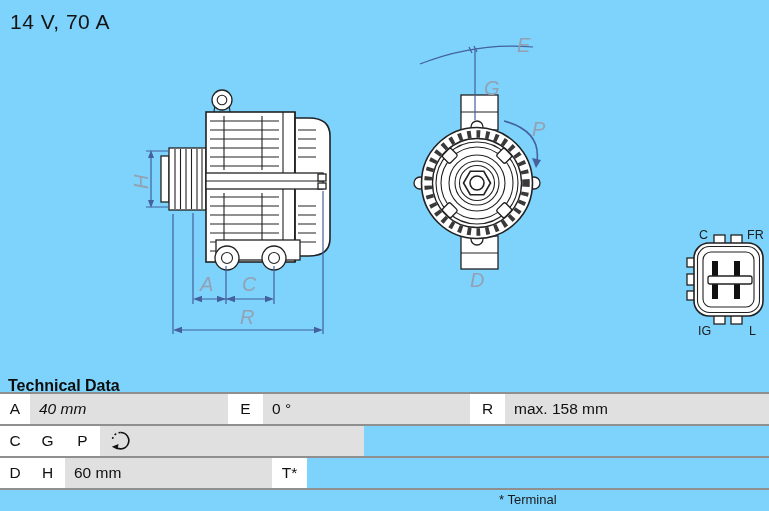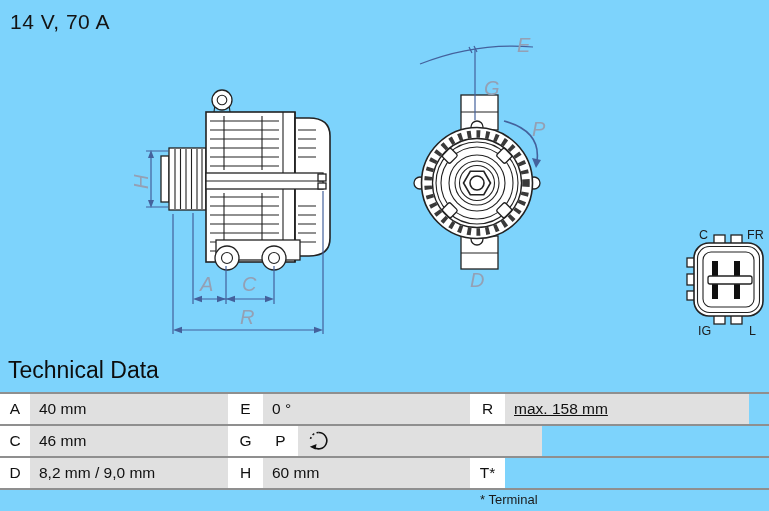--- a/index.html
+++ b/index.html
@@ -13,28 +13,28 @@
   .lnb{stroke:#222;stroke-width:1.6;fill:none;}
   .lnw{stroke:#222;stroke-width:1.3;fill:#fff;}
   .lnwB{stroke:#222;stroke-width:1.6;fill:#fff;}
   .dim{stroke:#44619c;stroke-width:1.2;fill:none;}
   .dimf{fill:#44619c;stroke:none;}
   .dim-label{font-family:"Liberation Sans",sans-serif;font-style:italic;font-size:20px;fill:#94a0b4;}
   .conn-label{font-family:"Liberation Sans",sans-serif;font-size:12.5px;fill:#1d1d1d;}
   .pin{fill:#101010;stroke:none;}
   .teeth{fill:none;stroke:#3a3a3a;stroke-width:7.5;stroke-dasharray:3.8 5.4;}
   
-  .tech-title{position:absolute;left:8px;top:357px;font-size:23px;font-weight:normal;color:#0d0d0d;}
+  .tech-title{position:absolute;left:8px;top:377px;font-size:16px;font-weight:bold;color:#0d0d0d;}
   .tech-table{position:absolute;left:0;top:392px;width:769px;border-top:2px solid #8f8f8f;}
   .td-row{display:flex;height:32px;border-bottom:2px solid #8f8f8f;box-sizing:border-box;align-items:stretch;}
   .cell{display:flex;align-items:center;font-size:15.5px;color:#101010;box-sizing:border-box;}
   .key{background:#fff;justify-content:center;}
   .val{background:#e0e0e0;padding-left:9px;}
-  .k1{width:30px;}.v1{width:198px;}.k2{width:35px;}.v2{width:207px;}.k3{width:35px;}.v3{width:244px;text-decoration:underline;}
-  .footnote{position:absolute;left:480px;top:492px;font-size:13px;color:#1a1a1a;}
+  .k1{width:30px;}.v1{width:198px;font-style:italic;}.k2{width:35px;}.v2{width:207px;}.k3{width:35px;}.v3{width:264px;}
+  .footnote{position:absolute;left:499px;top:492px;font-size:13px;color:#1a1a1a;}
   .rot-icon{display:block;}
 </style>
 </head>
 <body>
 
 <div id="stage">
 
   <div class="rating">14 V, 70 A</div>
 
   <svg id="drawing" width="769" height="356" viewBox="0 0 769 356">
@@ -163,34 +163,32 @@
     <div class="td-row">
       <div class="cell key k1">A</div>
       <div class="cell val v1">40 mm</div>
       <div class="cell key k2">E</div>
       <div class="cell val v2">0 °</div>
       <div class="cell key k3">R</div>
       <div class="cell val v3">max. 158 mm</div>
     </div>
     <div class="td-row">
       <div class="cell key k1">C</div>
-      <div class="cell val v1">46 mm</div>
       <div class="cell key k2">G</div>
       <div class="cell key k3">P</div>
       <div class="cell val v3">
         <svg class="rot-icon" width="24" height="22" viewBox="0 0 24 22">
           <path d="M11.5 2.5 A8.2 8.2 0 0 0 3.5 9" fill="none" stroke="#111" stroke-width="1.6" stroke-dasharray="2 2.4"></path>
           <path d="M11.5 2.5 A8.2 8.2 0 1 1 5.5 16.2" fill="none" stroke="#111" stroke-width="1.6"></path>
           <path d="M2.8 16.8 L9.6 14 L8.4 19.6 Z" fill="#111"></path>
         </svg>
       </div>
     </div>
     <div class="td-row">
       <div class="cell key k1">D</div>
-      <div class="cell val v1">8,2 mm / 9,0 mm</div>
       <div class="cell key k2">H</div>
       <div class="cell val v2">60 mm</div>
       <div class="cell key k3">T*</div>
     </div>
   </div>
 
   <div class="footnote">* Terminal</div>
 
 </div>
 

